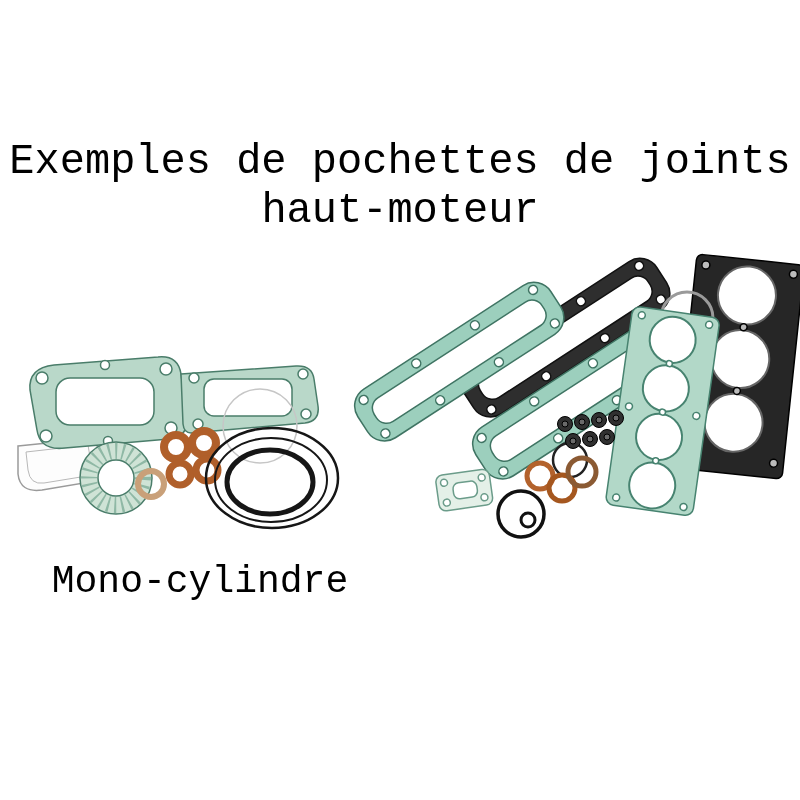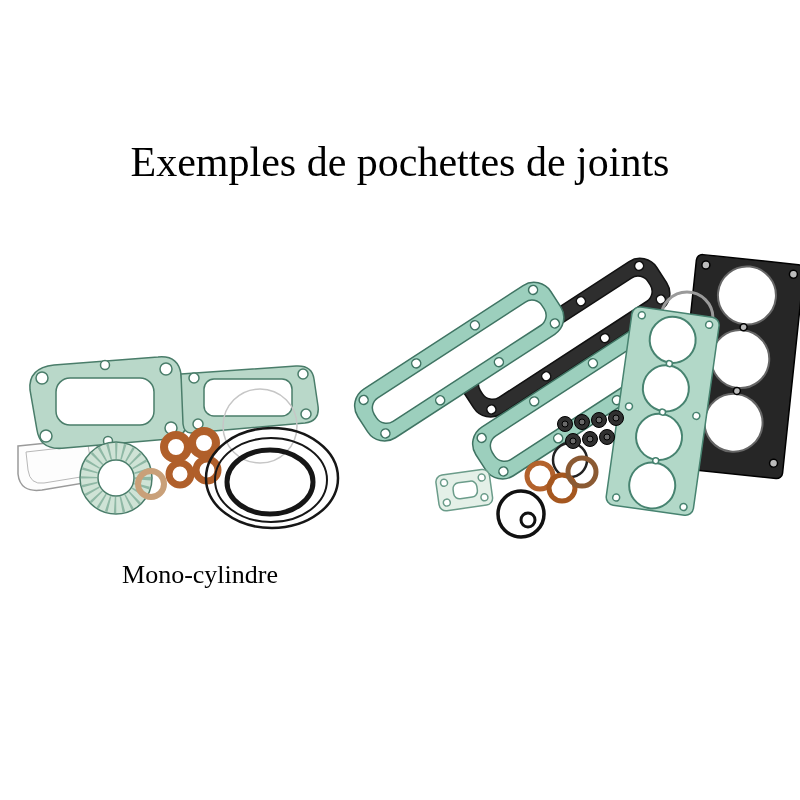--- a/index.html
+++ b/index.html
@@ -1,39 +1,40 @@
 <!DOCTYPE html>
 <html><head>
 <meta charset="utf-8">
 <style>
   html,body{margin:0;padding:0;background:#fff;}
   .page{
     position:relative;width:800px;height:800px;background:#ffffff;
-    font-family:Liberation Serif, serif;color:#000;overflow:hidden;
+    font-family:Liberation Mono, monospace;color:#000;overflow:hidden;
   }
   .title{
     position:absolute;top:138px;left:0;width:800px;text-align:center;
     font-size:42px;line-height:1.16;color:#000;
   }
   .caption{
-    position:absolute;font-size:26px;color:#000;text-align:center;white-space:nowrap;
+    position:absolute;font-size:38px;color:#000;text-align:center;white-space:nowrap;
   }
   .caption-mono{left:0;top:560px;width:400px;}
   .caption-multi{left:390px;top:562px;width:410px;}
   .fig{position:absolute;}
   .fig-mono{left:8px;top:348px;width:345px;height:215px;}
   .fig-multi{left:335px;top:248px;width:465px;height:312px;}
 </style>
 </head>
 <body>
 
 <div class="page">
 
   <div class="title">
     <div>Exemples de pochettes de joints</div>
+    <div>haut-moteur</div>
   </div>
 
   <div class="fig fig-mono">
     <svg width="345" height="215" viewBox="0 0 345 215">
 
       <g>
         <path d="M10,98 L88,90 L94,132 L34,142 Q12,145 10,126 Z" fill="#fdfdfd" stroke="#9a9a9a" stroke-width="1.5"></path>
         <path d="M18,104 L80,97 L85,127 L36,135 Q22,137 20,122 Z" fill="none" stroke="#b8b8b8" stroke-width="1"></path>
       </g>
 

